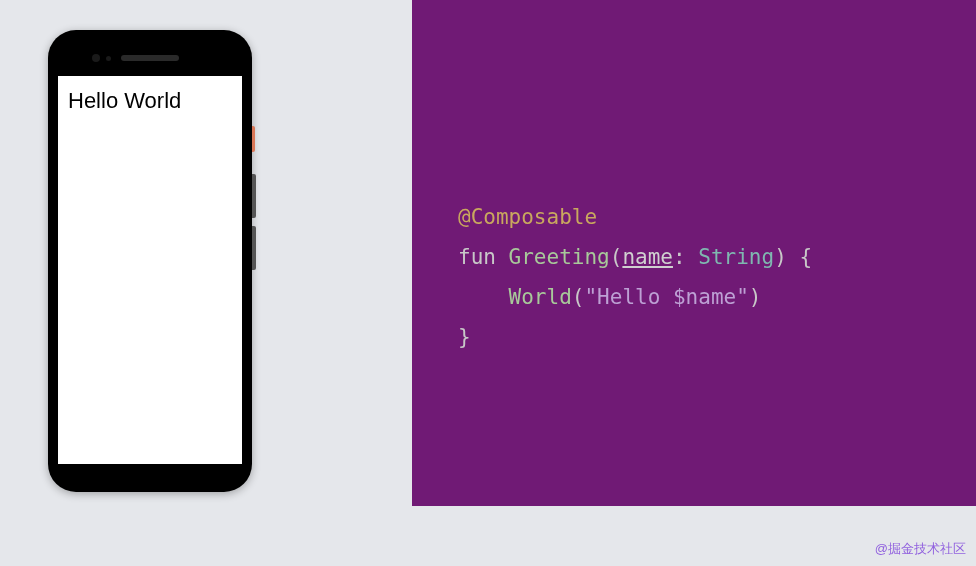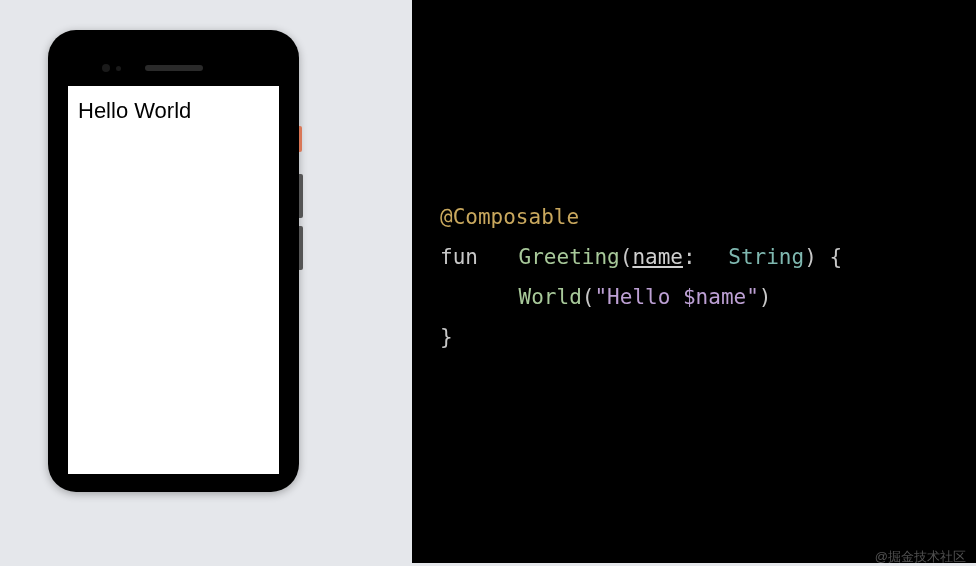--- a/index.html
+++ b/index.html
@@ -8,25 +8,25 @@
       height: 566px;
       background: #e5e7eb;
       position: relative;
       font-family: Arial, sans-serif;
       overflow: hidden;
     }
     .phone-frame {
       position: absolute;
       left: 48px;
       top: 30px;
-      width: 251px;
+      width: 204px;
       height: 462px;
       background: #000;
       border-radius: 28px;
-      padding: 20px;
+      padding: 10px;
       box-shadow: 0 2px 8px rgba(0,0,0,0.3);
     }
     .phone-top {
       height: 36px;
       display: flex;
       align-items: center;
       justify-content: center;
       position: relative;
     }
     .speaker {
@@ -90,41 +90,41 @@
       width: 4px;
       height: 44px;
       background: #555;
       border-radius: 0 2px 2px 0;
     }
     .code-panel {
       position: absolute;
       left: 412px;
       top: 0;
       width: 564px;
-      height: 563px;
-      background: #000000;
-      padding: 198px 32px 0 28px;
+      height: 506px;
+      background: #701a75;
+      padding: 198px 32px 0 46px;
       font-family: 'Consolas', 'Monaco', monospace;
       font-size: 21px;
       line-height: 1.9;
       color: #e0e0e0;
     }
     .code-line { white-space: pre; }
     .annotation { color: #c9a85e; }
     .keyword { color: #c8c8c8; }
-    .fn-name { color: #a8c99a; margin-left: 28px; }
-    .type-name { color: #7fb8b0; margin-left: 20px; }
+    .fn-name { color: #a8c99a; }
+    .type-name { color: #7fb8b0; }
     .param { color: #d0d0d0; text-decoration: underline; }
     .string { color: #bda0d4; }
     .punct { color: #c8c8c8; }
     .watermark {
       position: absolute;
       right: 10px;
-      bottom: 0;
-      color: #737373;
+      bottom: 8px;
+      color: #6d28d9;
       font-size: 13px;
       opacity: 0.7;
     }
   </style>
 </head>
 <body>
 
 <div class="phone-frame">
   <div class="side-btn-orange"></div>
   <div class="side-btn-1"></div>

